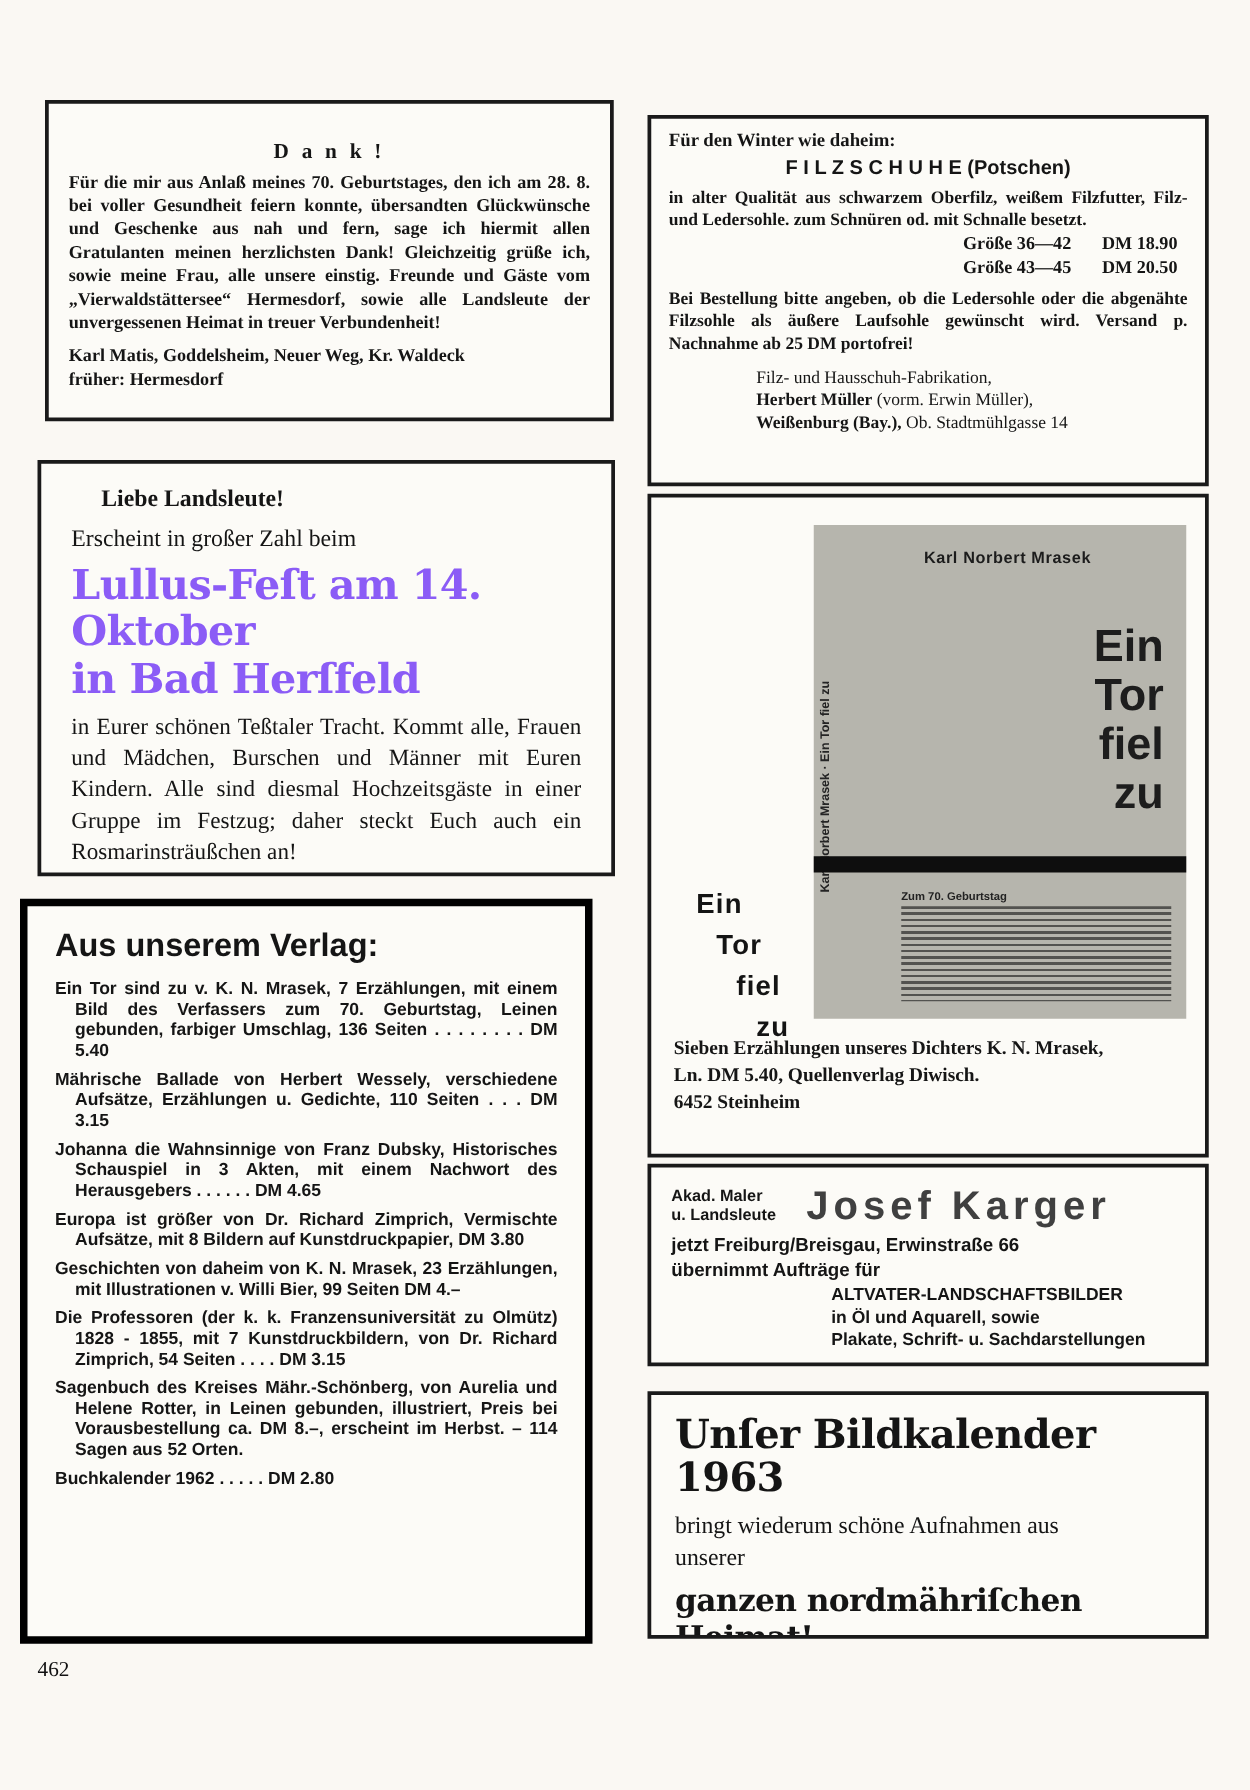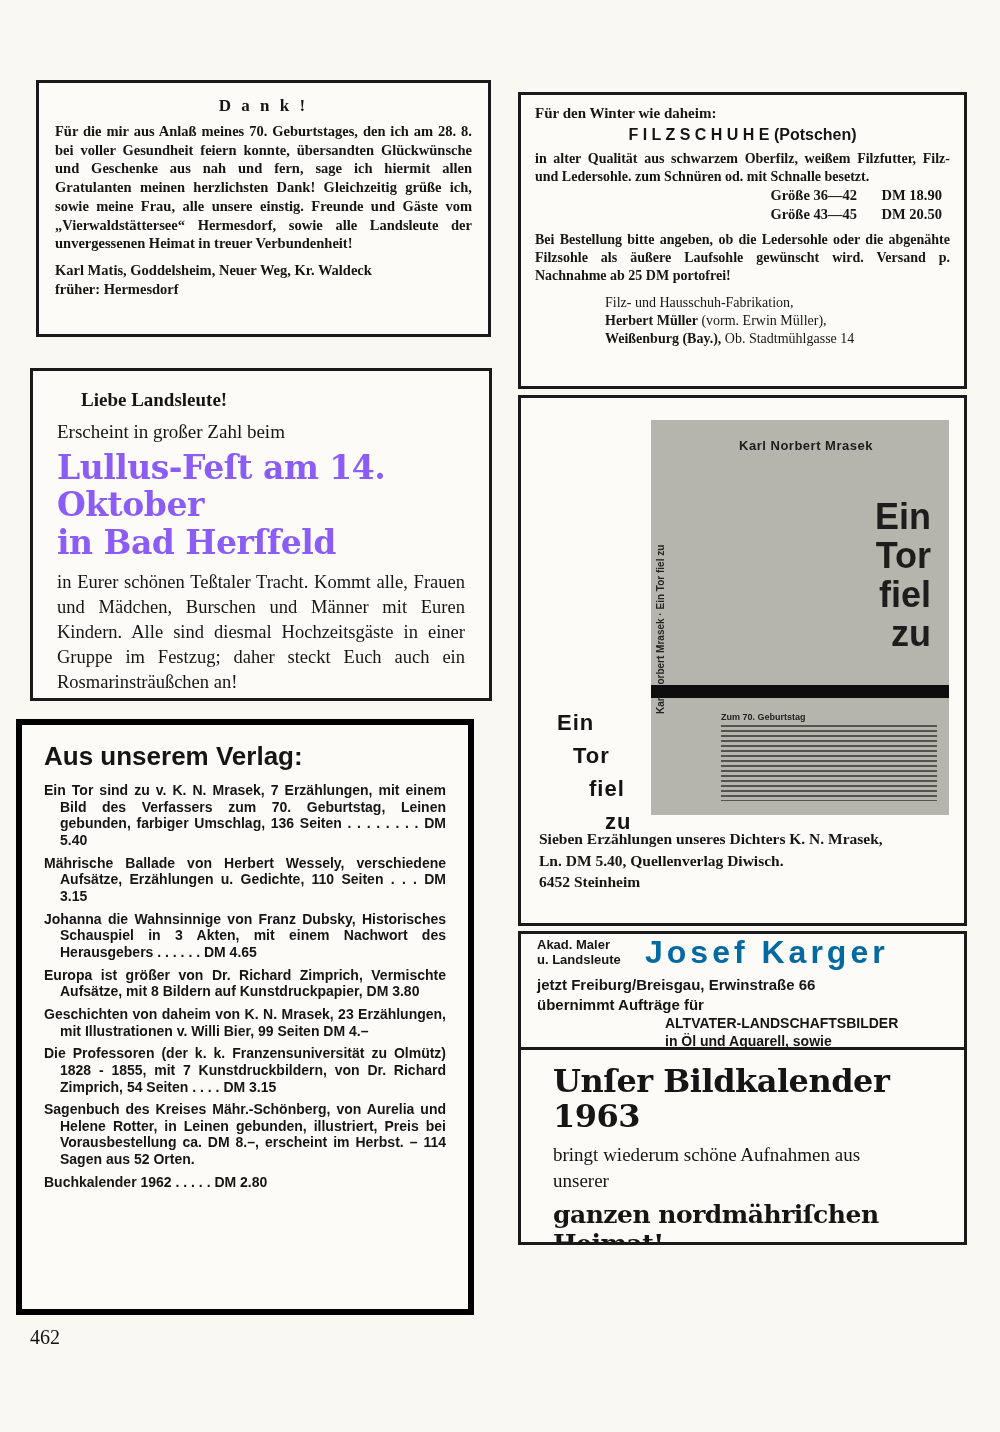--- a/index.html
+++ b/index.html
@@ -13,21 +13,21 @@
   .box{
     position:absolute;
     box-sizing:border-box;
     background:#fcfbf7;
     border:3px solid #1a1a1a;
     overflow:hidden;
   }
   .fraktur{font-family:"DejaVu Serif", serif;font-weight:bold;letter-spacing:-0.5px;}
 
   
-  #box-dank{left:36px;top:80px;width:455px;height:257px;padding:11px 16px;}
+  #box-dank{left:36px;top:80px;width:455px;height:257px;padding:26px 16px;}
   #box-dank .d-title{text-align:center;font-weight:bold;font-size:17px;letter-spacing:3px;margin:2px 0 6px 0;}
   #box-dank .d-body{font-size:14.5px;font-weight:bold;line-height:1.29;text-align:justify;}
   #box-dank .d-sig{margin-top:9px;font-size:14.5px;font-weight:bold;}
   #box-dank .d-sig2{font-size:14.5px;font-weight:bold;margin-top:2px;}
 
   
   #box-filz{left:518px;top:92px;width:449px;height:297px;padding:10px 14px;}
   #box-filz .f-intro{font-size:15px;font-weight:bold;}
   #box-filz .f-head{text-align:center;font-size:16px;font-weight:bold;margin:4px 0 6px 0;font-family:"Liberation Sans", sans-serif;}
   #box-filz .f-body{font-size:14px;font-weight:bold;line-height:1.28;text-align:justify;}
@@ -61,35 +61,35 @@
   #box-buch .cover .blurb{position:absolute;left:70px;right:12px;top:292px;}
   #box-buch .cover .blurb .lead{font-family:"Liberation Sans", sans-serif;font-weight:bold;font-size:9px;color:#222;}
   #box-buch .cover .blurb .lines{margin-top:3px;height:76px;background:repeating-linear-gradient(to bottom,#3a3a38 0px,#3a3a38 2px,rgba(0,0,0,0) 2px,rgba(0,0,0,0) 5px);opacity:0.8;}
   #box-buch .side-title{position:absolute;left:36px;top:308px;font-family:"Liberation Sans", sans-serif;font-weight:bold;font-size:22px;line-height:1.5;letter-spacing:1px;color:#141414;}
   #box-buch .side-title .s1{margin-left:16px;}
   #box-buch .side-title .s2{margin-left:32px;}
   #box-buch .side-title .s3{margin-left:48px;}
   #box-buch .caption{position:absolute;left:18px;right:14px;top:430px;font-size:15.5px;font-weight:bold;line-height:1.4;}
 
   
-  #box-karger{left:518px;top:931px;width:449px;height:162px;padding:0 16px;font-family:"Liberation Sans", sans-serif;}
+  #box-karger{left:518px;top:931px;width:449px;height:162px;padding:12px 16px;font-family:"Liberation Sans", sans-serif;}
   #box-karger .k-row{display:flex;align-items:center;}
   #box-karger .k-prof{width:108px;font-weight:bold;font-size:13px;line-height:1.15;}
-  #box-karger .k-name{font-size:32px;font-weight:bold;letter-spacing:4px;color:#0369a1;}
+  #box-karger .k-name{font-size:32px;font-weight:bold;letter-spacing:4px;color:#404040;}
   #box-karger .k-addr{font-weight:bold;font-size:15px;margin-top:5px;}
   #box-karger .k-offer{font-weight:bold;font-size:15px;margin-top:3px;}
   #box-karger .k-alt{margin-left:128px;margin-top:2px;font-weight:bold;font-size:14px;line-height:1.28;}
 
   
-  #box-kal{left:518px;top:1047px;width:449px;height:198px;padding:12px 32px;}
+  #box-kal{left:518px;top:1113px;width:449px;height:198px;padding:12px 19px;}
   #box-kal .c-title{font-size:32px;line-height:1.1;margin:2px 0 8px 0;}
   #box-kal .c-body1{font-size:19px;line-height:1.35;width:88%;}
   #box-kal .c-title2{font-size:25px;margin:6px 0 6px 0;}
 
-  #page-num{position:absolute;left:30px;top:1326px;font-size:20px;color:#111;}
+  #page-num{position:absolute;left:30px;top:1326px;font-size:17px;color:#111;}
 </style>
 </head>
 <body>
 
 <div class="box" id="box-dank">
   <div class="d-title">D a n k !</div>
   <div class="d-body">Für die mir aus Anlaß meines 70. Geburtstages, den ich am 28. 8. bei voller Gesundheit feiern konnte, übersandten Glückwünsche und Geschenke aus nah und fern, sage ich hiermit allen Gratulanten meinen herzlichsten Dank! Gleichzeitig grüße ich, sowie meine Frau, alle unsere einstig. Freunde und Gäste vom „Vierwaldstättersee“ Hermesdorf, sowie alle Landsleute der unvergessenen Heimat in treuer Verbundenheit!</div>
   <div class="d-sig"><b>Karl Matis,</b><span> Goddelsheim, Neuer Weg, Kr. Waldeck</span></div>
   <div class="d-sig2">früher: Hermesdorf</div>
 </div>

